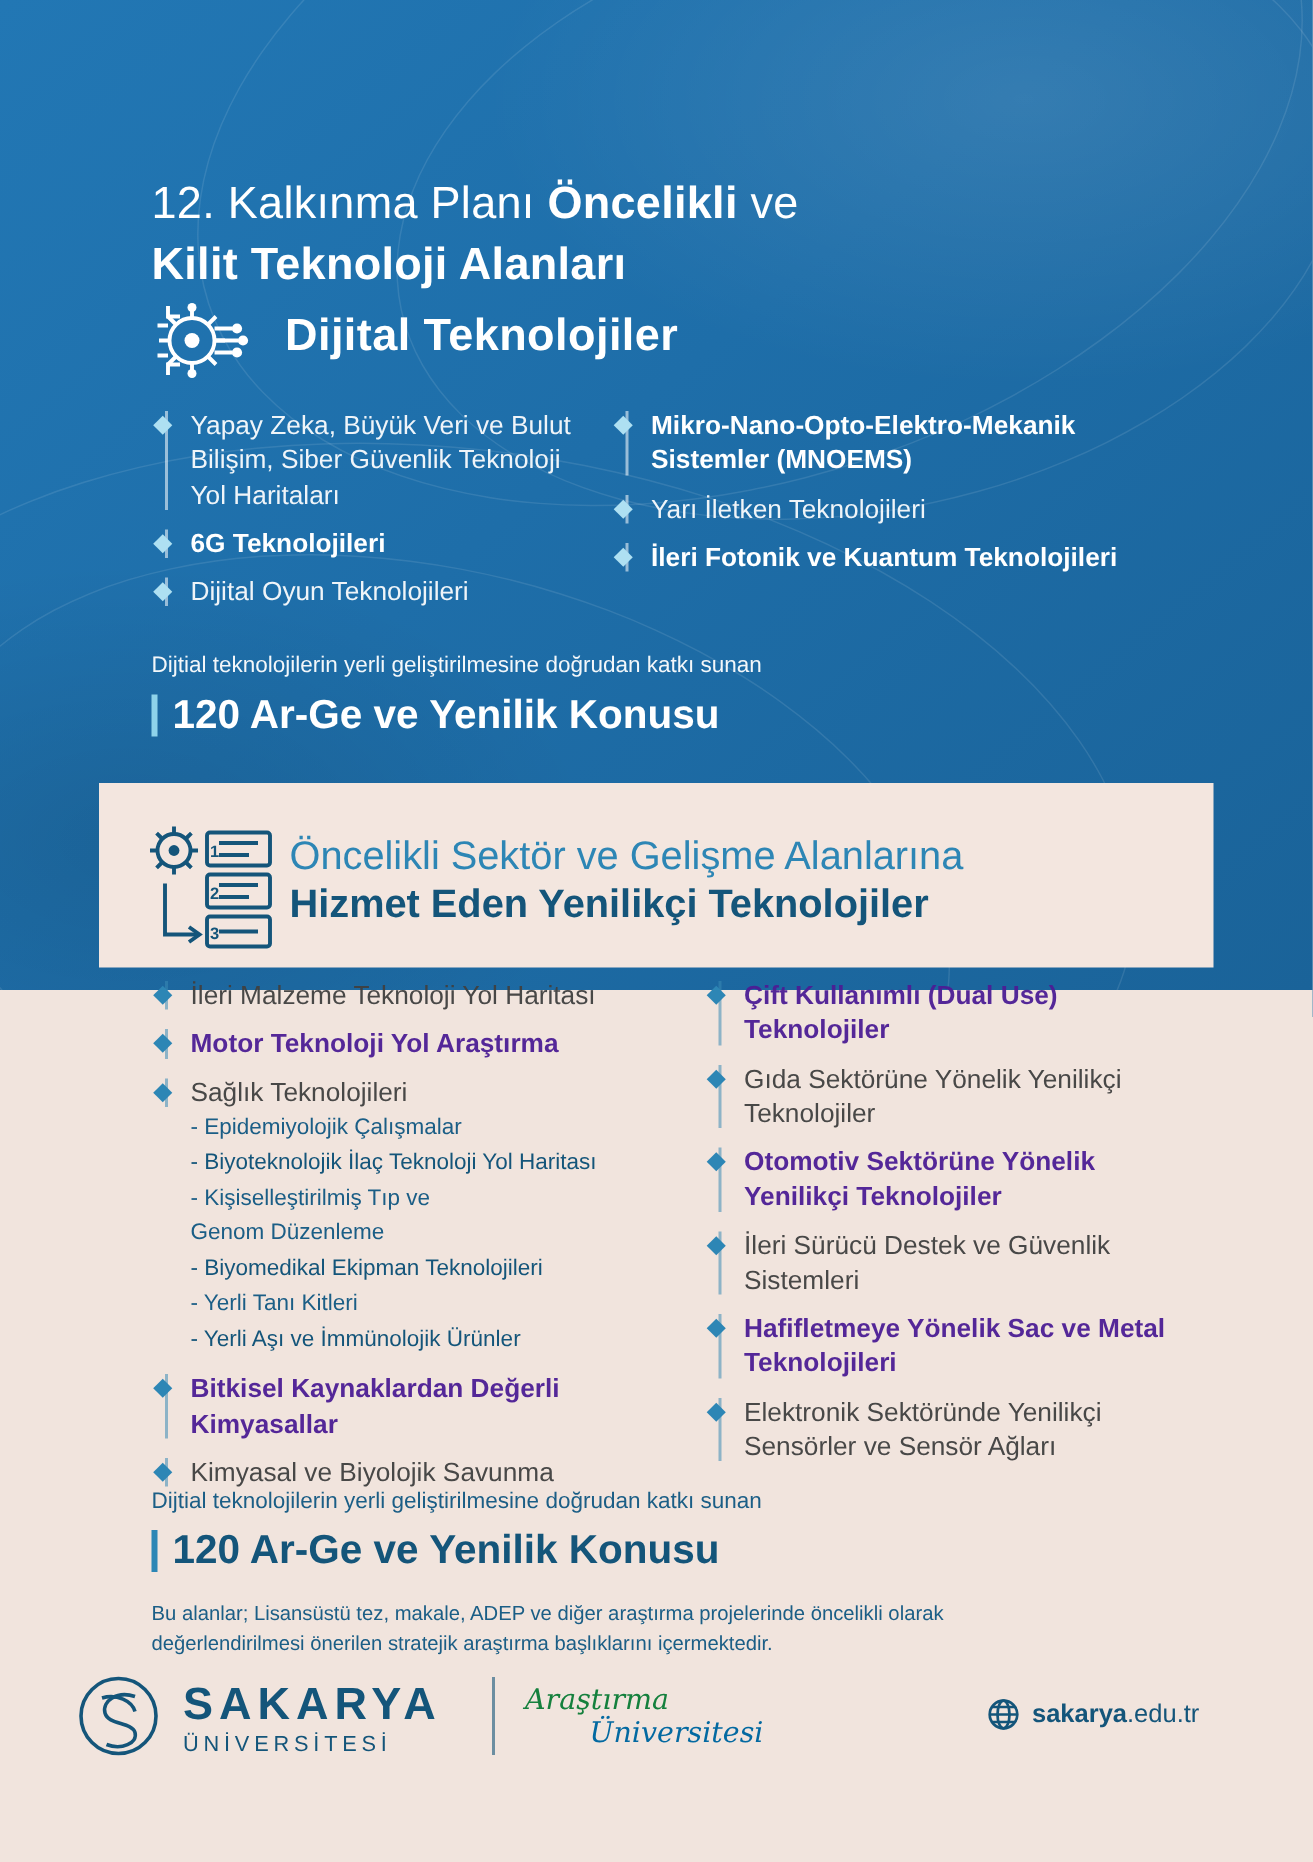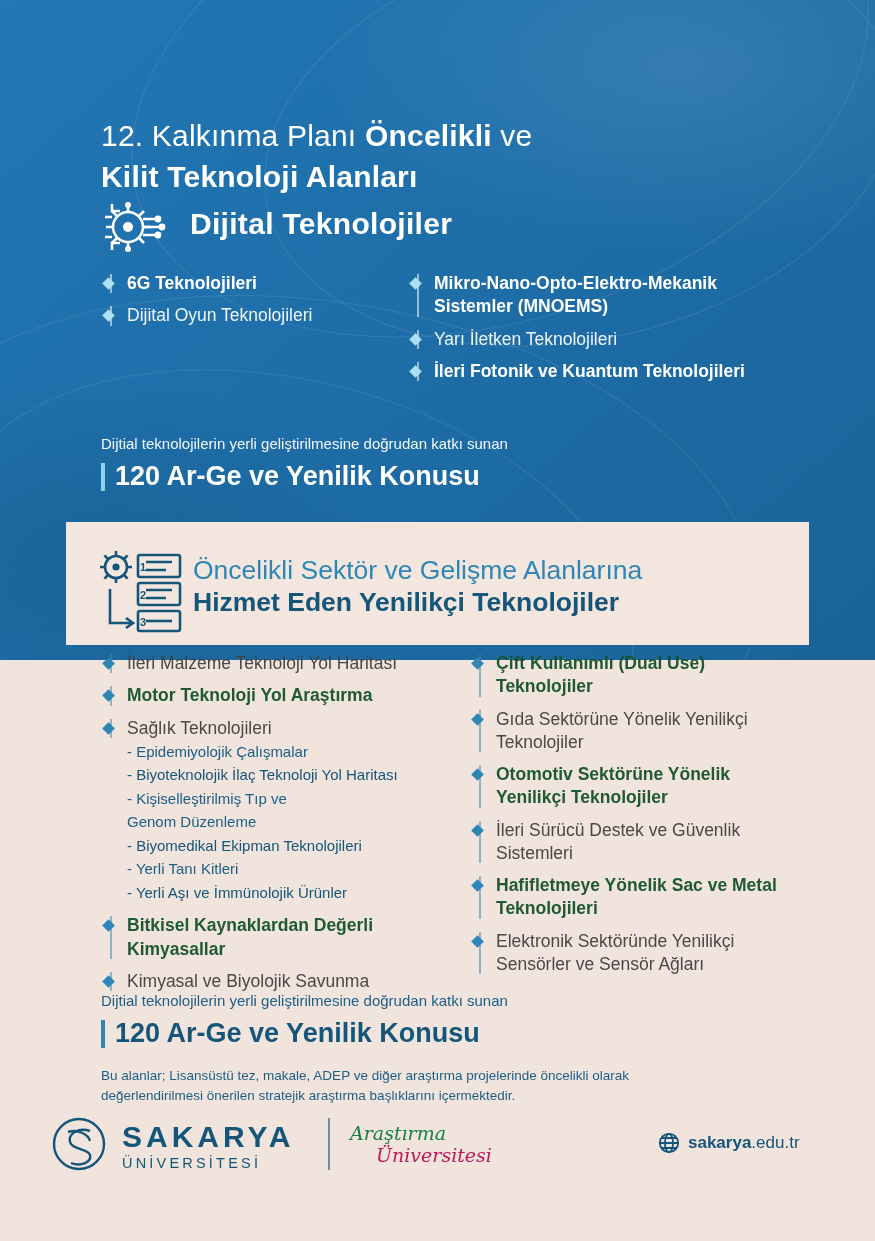--- a/index.html
+++ b/index.html
@@ -67,21 +67,21 @@
   .item .txt {
     display: block; color: #ffffff; font-size: 17.5px; line-height: 1.33;
     opacity: 0.93;
   }
   .item.bold .txt { font-weight: bold; opacity: 1; }
 
   
   .sec2 .item .rail { background: #3b8ab5; opacity: .55; }
   .sec2 .item .dia { background: #2d86b5; }
   .sec2 .item .txt { color: #404040; opacity: .95; }
-  .sec2 .item.bold .txt { color: #14532d; font-weight: bold; }
+  .sec2 .item.bold .txt { color: #4c1d95; font-weight: bold; }
 
   
   .note1 {
     position: absolute; left: 101px; top: 435px;
     color: #ffffff; font-size: 15px; opacity: .95;
   }
   .big1 {
     position: absolute; left: 101px; top: 461px;
     display: flex; align-items: center;
   }
@@ -126,21 +126,21 @@
 
   
   .logo-row { position: absolute; left: 50px; top: 1112px; width: 790px; height: 70px; }
   .logo-mark { position: absolute; left: 0; top: 4px; width: 62px; height: 56px; }
   .logo-text { position: absolute; left: 72px; top: 8px; }
   .logo-text .l1 { color: #14557a; font-size: 30px; font-weight: bold; letter-spacing: 4px; }
   .logo-text .l2 { color: #14557a; font-size: 14.5px; letter-spacing: 3.2px; margin-top: 1px; }
   .logo-div { position: absolute; left: 278px; top: 6px; width: 1.5px; height: 52px; background: #14557a; opacity: .6; }
   .logo-script { position: absolute; left: 300px; top: 10px; width: 180px; }
   .logo-script .s1 { color: #15803d; font-family: "DejaVu Serif", serif; font-style: italic; font-size: 19px; }
-  .logo-script .s2 { color: #be185d; font-family: "DejaVu Serif", serif; font-style: italic; font-size: 19px; display:block; margin-left: 26px; }
+  .logo-script .s2 { color: #0369a1; font-family: "DejaVu Serif", serif; font-style: italic; font-size: 19px; display:block; margin-left: 43px; }
   .site { position: absolute; left: 608px; top: 20px; display: flex; align-items: center; }
   .site .globe { width: 22px; height: 22px; margin-right: 8px; }
   .site .url { color: #14557a; font-size: 17px; }
   .site .url b { font-weight: bold; }
 </style>
 </head>
 <body>
 
 <div class="top-panel">
   <div class="swirl sw1"></div>
@@ -168,20 +168,25 @@
     <circle cx="60" cy="22" r="3.4"></circle>
     <circle cx="64" cy="30" r="3.4"></circle>
     <circle cx="60" cy="38" r="3.4"></circle>
     <circle cx="30" cy="8" r="3"></circle>
     <circle cx="30" cy="52" r="3"></circle>
   </g>
 </svg>
 <div class="sec1-title">Dijital Teknolojiler</div>
 
 <div class="col s1c1">
+  <div class="item">
+    <span class="rail"></span>
+    <span class="dia"></span>
+    <span class="txt">Yapay Zeka, Büyük Veri ve Bulut Bilişim, Siber Güvenlik Teknoloji Yol Haritaları</span>
+  </div>
   <div class="item bold">
     <span class="rail"></span>
     <span class="dia"></span>
     <span class="txt">6G Teknolojileri</span>
   </div>
   <div class="item">
     <span class="rail"></span>
     <span class="dia"></span>
     <span class="txt">Dijital Oyun Teknolojileri</span>
   </div>

